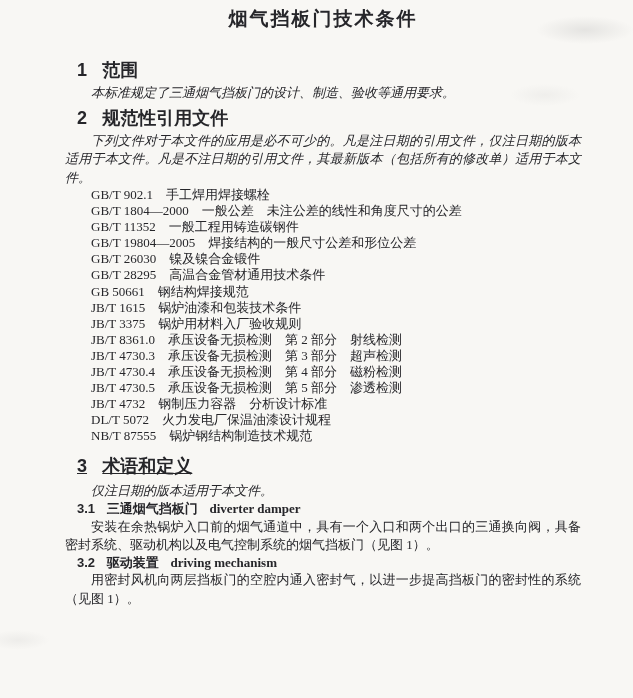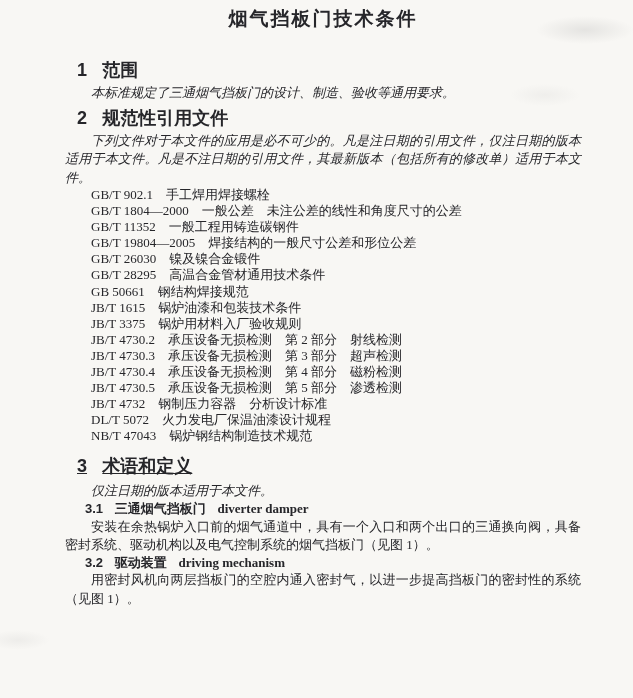--- a/index.html
+++ b/index.html
@@ -50,21 +50,21 @@
   .ref-item {
     padding-left: 2em;
     line-height: 16.1px;
     white-space: nowrap;
   }
   .ref-code { margin-right: 1em; }
   .sec-3 { margin-top: 13px; margin-bottom: 8px; text-decoration: underline; }
   .term-heading {
     font-weight: bold;
     line-height: 17.5px;
-    margin-left: 20px;
+    margin-left: 12px;
   }
   .term-heading .t-num {
     font-family: "Liberation Sans", "DejaVu Sans", sans-serif;
     margin-right: 0.9em;
   }
   .term-heading .t-zh {
     font-family: "Liberation Sans", "DejaVu Sans", sans-serif;
   }
   .term-heading .t-en {
     font-family: "Liberation Serif", "DejaVu Serif", serif;
@@ -99,27 +99,27 @@
     <div class="ref-list">
       <div class="ref-item"><span class="ref-code">GB/T 902.1</span><span>手工焊用焊接螺栓</span></div>
       <div class="ref-item"><span class="ref-code">GB/T 1804—2000</span><span>一般公差　未注公差的线性和角度尺寸的公差</span></div>
       <div class="ref-item"><span class="ref-code">GB/T 11352</span><span>一般工程用铸造碳钢件</span></div>
       <div class="ref-item"><span class="ref-code">GB/T 19804—2005</span><span>焊接结构的一般尺寸公差和形位公差</span></div>
       <div class="ref-item"><span class="ref-code">GB/T 26030</span><span>镍及镍合金锻件</span></div>
       <div class="ref-item"><span class="ref-code">GB/T 28295</span><span>高温合金管材通用技术条件</span></div>
       <div class="ref-item"><span class="ref-code">GB 50661</span><span>钢结构焊接规范</span></div>
       <div class="ref-item"><span class="ref-code">JB/T 1615</span><span>锅炉油漆和包装技术条件</span></div>
       <div class="ref-item"><span class="ref-code">JB/T 3375</span><span>锅炉用材料入厂验收规则</span></div>
-      <div class="ref-item"><span class="ref-code">JB/T 4730.2</span><span>承压设备无损检测　第 2 部分　射线检测</span></div>
+      <div class="ref-item"><span class="ref-code">JB/T 8361.0</span><span>承压设备无损检测　第 2 部分　射线检测</span></div>
       <div class="ref-item"><span class="ref-code">JB/T 4730.3</span><span>承压设备无损检测　第 3 部分　超声检测</span></div>
       <div class="ref-item"><span class="ref-code">JB/T 4730.4</span><span>承压设备无损检测　第 4 部分　磁粉检测</span></div>
       <div class="ref-item"><span class="ref-code">JB/T 4730.5</span><span>承压设备无损检测　第 5 部分　渗透检测</span></div>
       <div class="ref-item"><span class="ref-code">JB/T 4732</span><span>钢制压力容器　分析设计标准</span></div>
       <div class="ref-item"><span class="ref-code">DL/T 5072</span><span>火力发电厂保温油漆设计规程</span></div>
-      <div class="ref-item"><span class="ref-code">NB/T 47043</span><span>锅炉钢结构制造技术规范</span></div>
+      <div class="ref-item"><span class="ref-code">NB/T 87555</span><span>锅炉钢结构制造技术规范</span></div>
     </div>
   </div>
 
   <div>
     <div class="sec-heading sec-3">
       <span class="num">3</span><span>术语和定义</span>
     </div>
     <p class="para">仅注日期的版本适用于本文件。</p>
 
     <div>

